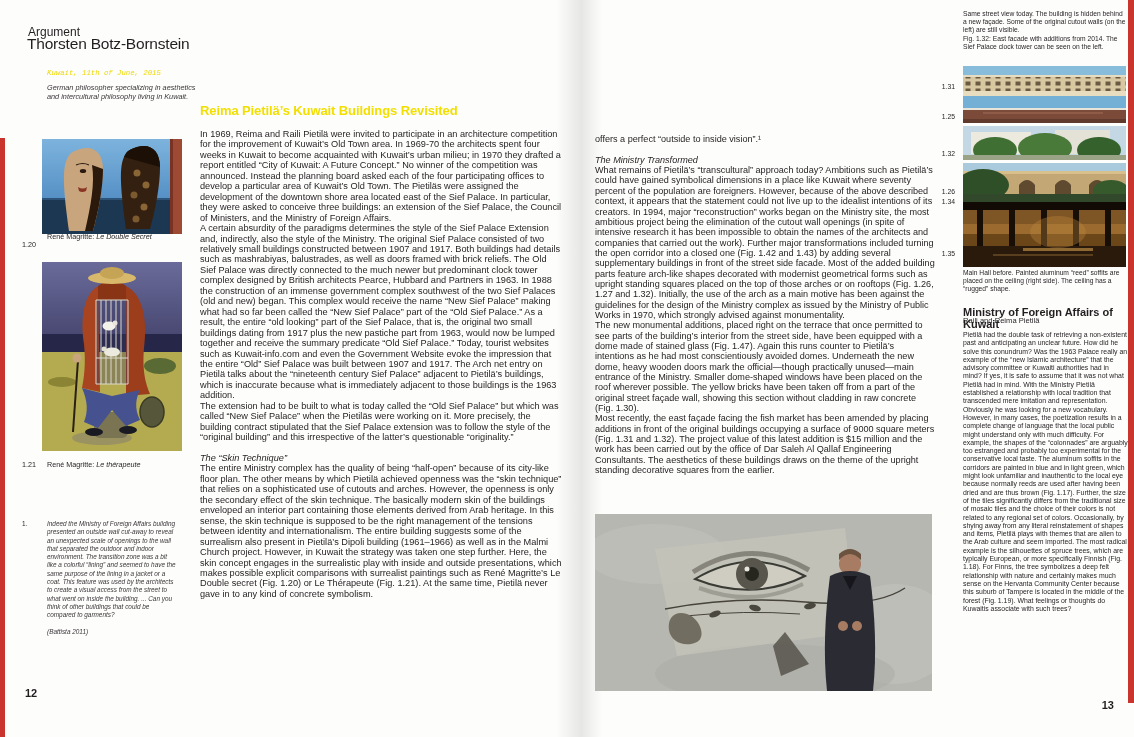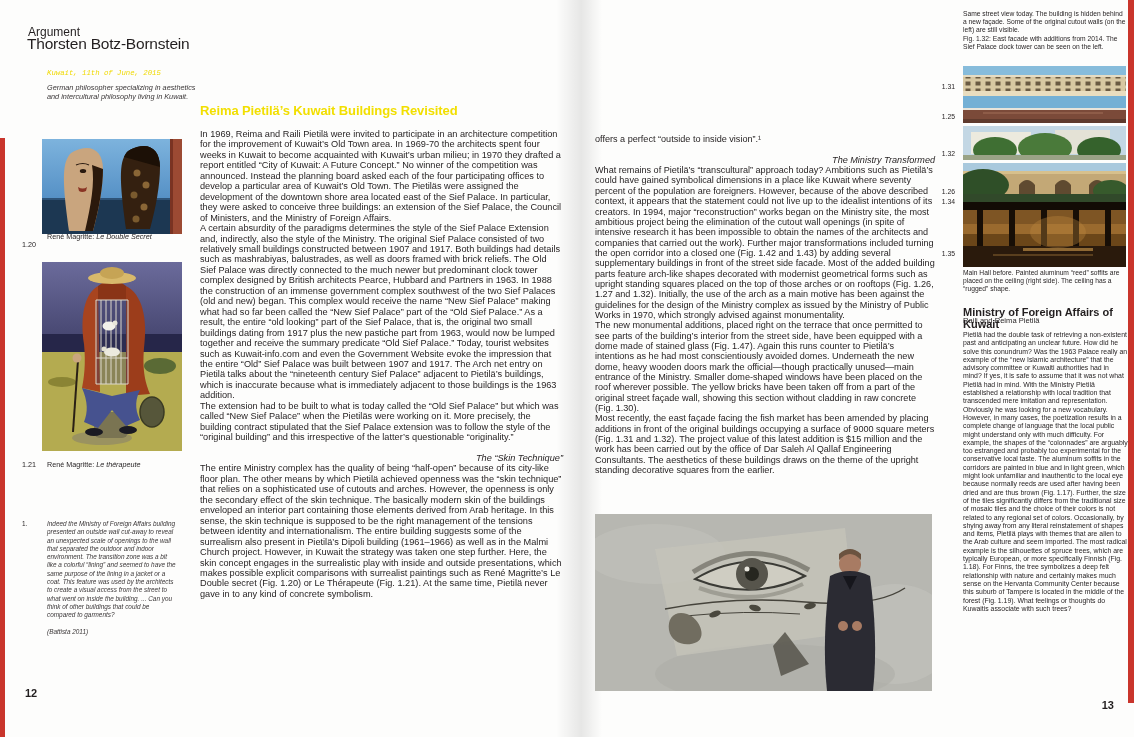--- a/index.html
+++ b/index.html
@@ -23,21 +23,21 @@
   .cap-text i{font-style:italic;}
   .fn-num{left:22px;top:520px;font-size:6.4px;}
   .footnote{left:47px;top:520px;width:129px;font-size:6.4px;font-style:italic;line-height:8.3px;color:#3a3637;}
   .fn-src{margin-top:8px;}
   .pageno{font-size:11px;font-weight:bold;}
   
   .main-col{left:200px;top:103px;width:363px;}
   .article-title{margin:0 0 11px 0;font-size:13px;font-weight:bold;color:#f2df00;
                  letter-spacing:-0.1px;white-space:nowrap;}
   .bodytext p{margin:0;font-size:9.2px;line-height:10.45px;text-align:left;}
-  .bodytext p.gap{margin-top:10.45px;text-align:right;}
+  .bodytext p.gap{margin-top:10.45px;}
   .bodytext p.subhead{font-style:italic;}
   .right-col{left:595px;top:134px;width:340px;}
   .right-col p{font-size:9.1px;line-height:10.35px;}
   
   .sb-cap-top{left:963px;top:10px;width:164px;font-size:6.7px;line-height:8.2px;}
   .sb-photo{left:963px;width:163px;overflow:hidden;}
   .figlabel{left:921px;width:34px;text-align:right;font-size:6.8px;}
   .sb-hall-cap{left:963px;top:269px;width:164px;font-size:6.7px;line-height:8.2px;}
   .sb-heading{left:963px;top:306px;width:164px;font-size:11px;font-weight:bold;}
   .sb-byline{left:963px;top:316px;width:164px;font-size:7.6px;}

